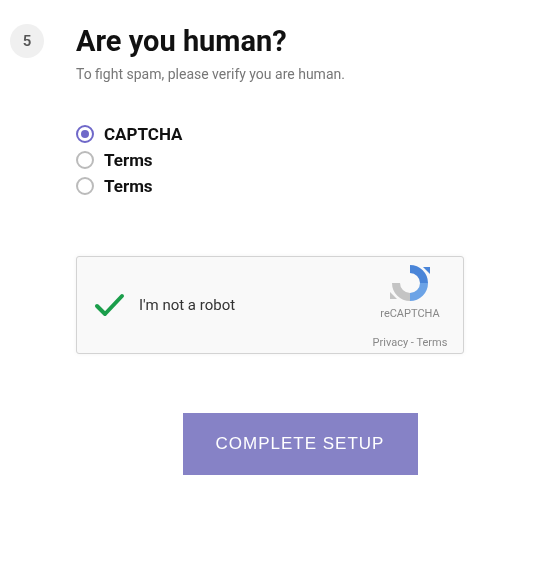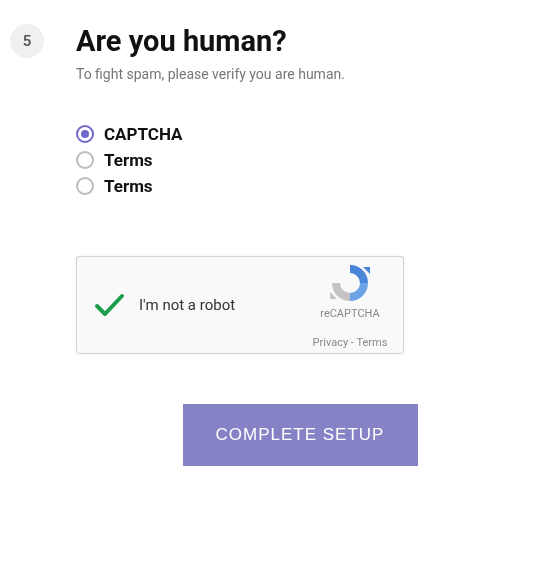--- a/index.html
+++ b/index.html
@@ -74,21 +74,21 @@
       height: 8px;
       border-radius: 50%;
       background: #6f68c9;
     }
     .option-label {
       font-size: 17px;
       font-weight: 700;
       color: #111;
     }
     .recaptcha {
-      width: 328px;
+      width: 388px;
       height: 98px;
       border: 1px solid #d3d3d3;
       border-radius: 3px;
       box-shadow: 0 0 4px rgba(0,0,0,0.05);
       display: flex;
       align-items: center;
       padding: 0 14px;
       margin-bottom: 50px;
       background: #f9f9f9;
     }
@@ -129,21 +129,21 @@
     .complete-button {
       display: block;
       width: 235px;
       height: 62px;
       background: #8682c6;
       color: #fff;
       font-size: 17px;
       letter-spacing: 1px;
       border: none;
       cursor: pointer;
-      margin: 0 auto;
+      margin: 9px auto;
       font-weight: 400;
     }
     .button-wrap {
       text-align: center;
       padding-left: 60px;
     }
   </style>
 </head>
 <body>
 

